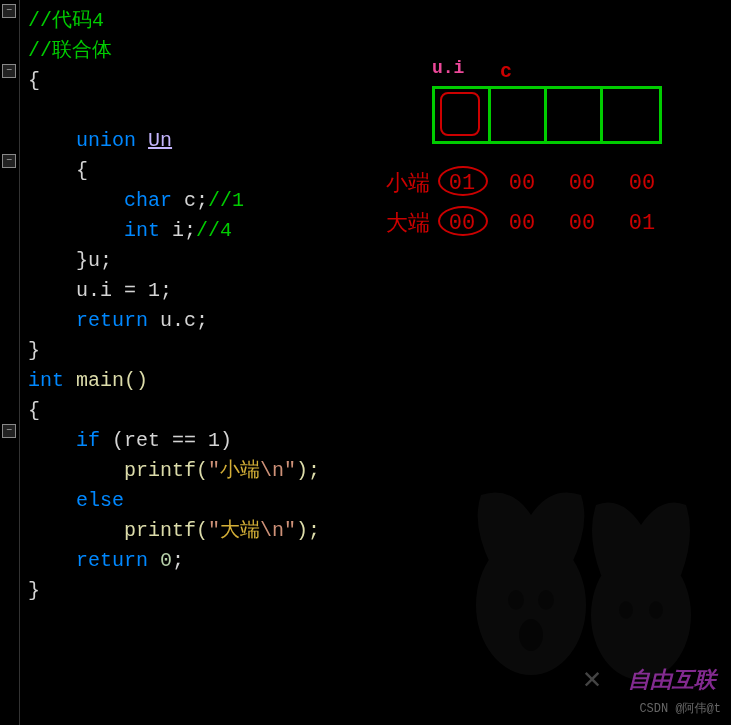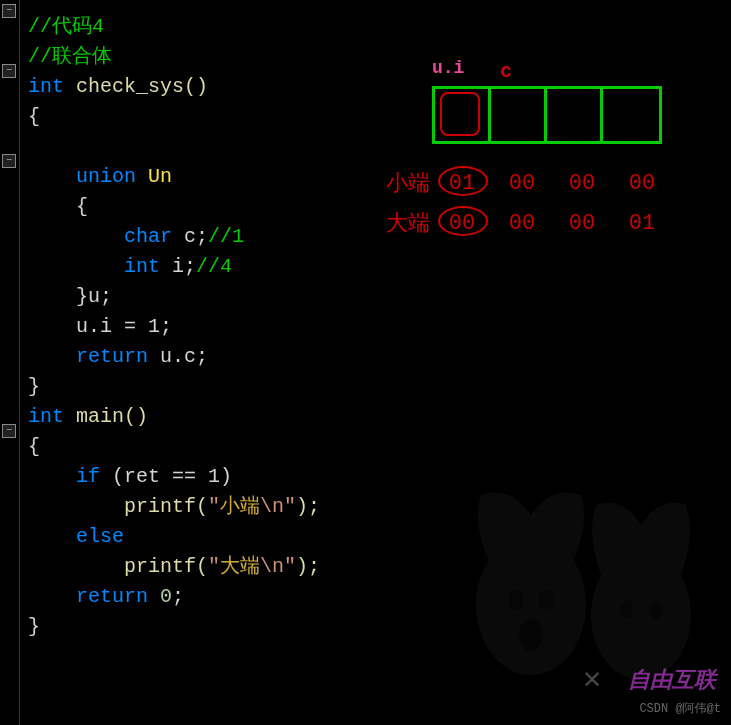--- a/index.html
+++ b/index.html
@@ -31,40 +31,40 @@
       border: 1px solid #888;
       background: #222;
       font-size: 10px;
       line-height: 12px;
       text-align: center;
       color: #aaa;
       cursor: pointer;
     }
     .code-area {
       flex: 1;
-      padding: 12px 8px;
+      padding: 6px 8px;
       position: relative;
     }
     .line {
       min-height: 30px;
       line-height: 30px;
       white-space: pre;
     }
     .comment { color: #00cc00; }
     .keyword { color: #0088ff; }
     .type { color: #0088ff; }
     .func { color: #dcdcaa; }
     .paren { color: #dcdcaa; }
     .punct { color: #d4d4d4; }
     .str { color: #ce9178; }
     .str-cn { color: #d4af37; }
     .num { color: #b5cea8; }
     .ident { color: #d4d4d4; }
     .op { color: #d4d4d4; }
-    .structname { color: #fde047; }
+    .structname { color: #c4b5fd; text-decoration: underline; }
     
     .diagram {
       position: absolute;
       top: 58px;
       left: 350px;
       width: 360px;
       height: 220px;
     }
     .ui-label {
       position: absolute;
@@ -177,21 +177,20 @@
   <div class="gutter">
     <div class="fold-icon" style="top:4px">−</div>
     <div class="fold-icon" style="top:64px">−</div>
     <div class="fold-icon" style="top:154px">−</div>
     <div class="fold-icon" style="top:424px">−</div>
   </div>
   <div class="code-area">
     <div class="code-content">
     <div class="line"><span class="comment">//代码4</span></div>
     <div class="line"><span class="comment">//联合体</span></div>
-    <div class="line"><span class="type">int</span> <span class="func">check_sys</span><span class="paren">()</span></div>
     <div class="line"><span class="punct">{</span></div>
     <div class="line"></div>
     <div class="line">    <span class="keyword">union</span> <span class="structname">Un</span></div>
     <div class="line">    <span class="punct">{</span></div>
     <div class="line">        <span class="type">char</span> <span class="ident">c</span><span class="punct">;</span><span class="comment">//1</span></div>
     <div class="line">        <span class="type">int</span> <span class="ident">i</span><span class="punct">;</span><span class="comment">//4</span></div>
     <div class="line">    <span class="punct">}u;</span></div>
     <div class="line">    <span class="ident">u.i = 1;</span></div>
     <div class="line">    <span class="keyword">return</span> <span class="ident">u.c;</span></div>
     <div class="line"><span class="punct">}</span></div>

